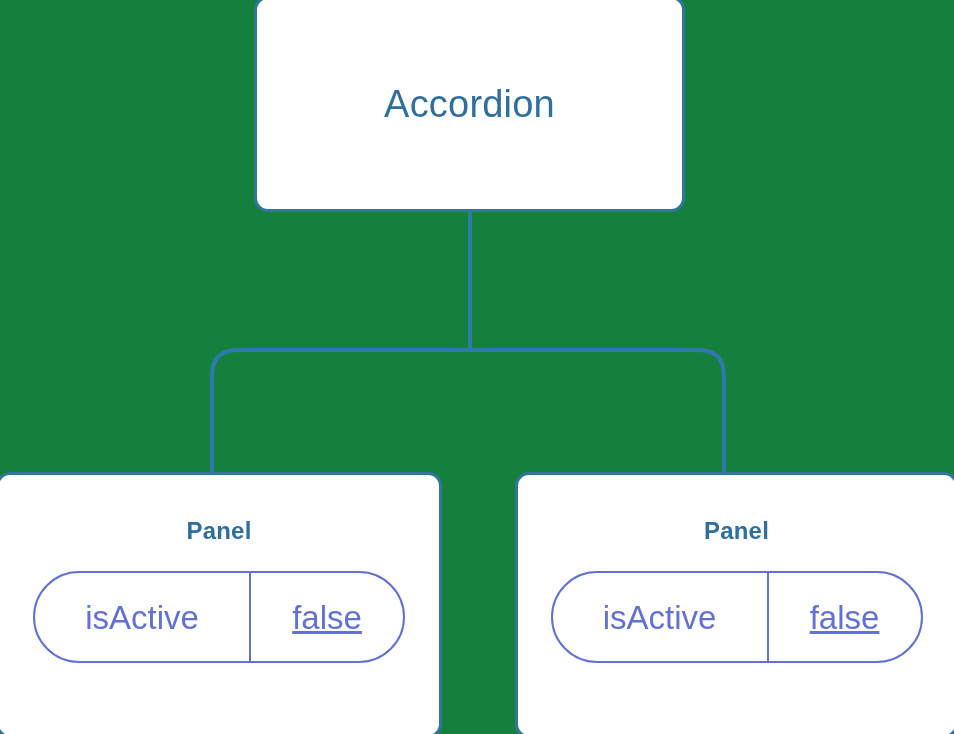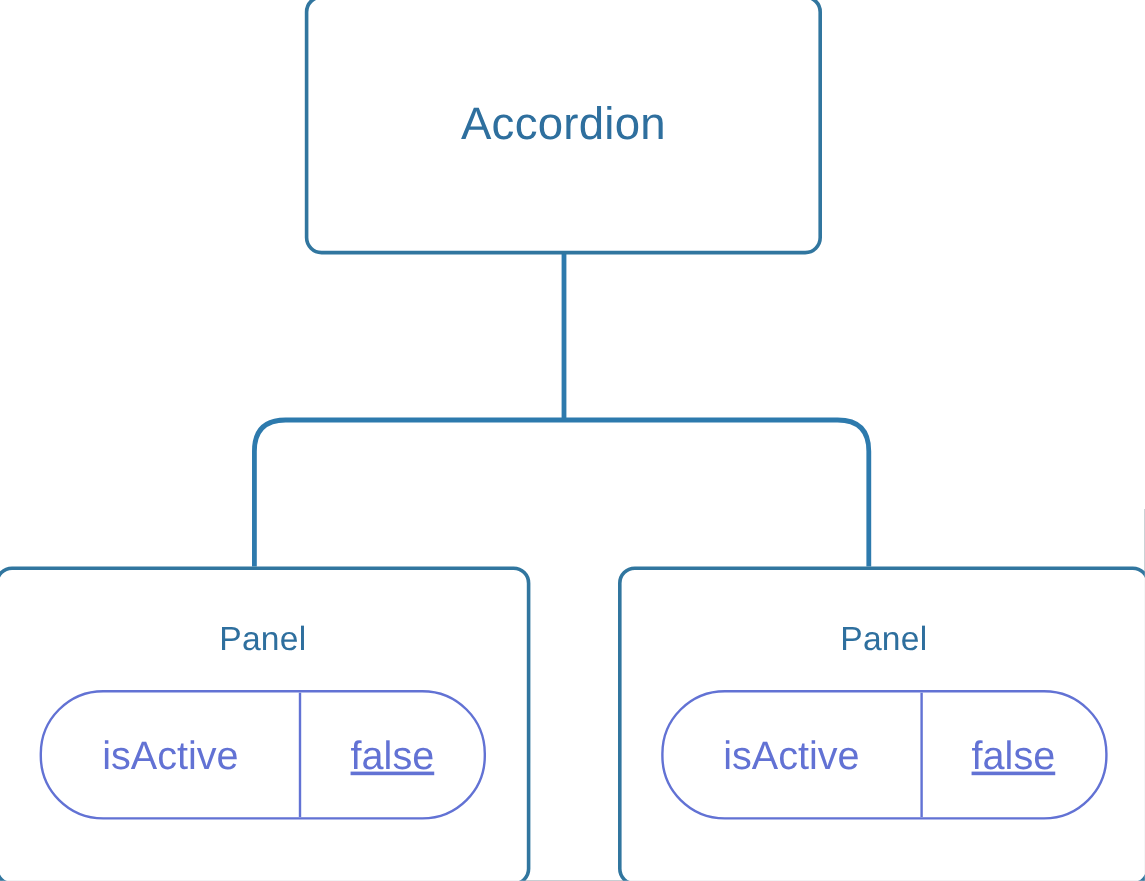--- a/index.html
+++ b/index.html
@@ -12,21 +12,21 @@
     height: 734px;
     background: #4c6773;
     font-family: "Liberation Sans", sans-serif;
     overflow: hidden;
   }
 
   #diagram-root {
     position: relative;
     width: 954px;
     height: 734px;
-    background: #ffffff;
+    background: #15803d;
   }
 
   
   .connector-layer {
     position: absolute;
     left: 0;
     top: 0;
     width: 954px;
     height: 734px;
     z-index: 1;
@@ -74,30 +74,31 @@
     left: -4px;
     width: 446px;
   }
 
   .node-panel-right {
     left: 515px;
     width: 443px;
   }
 
   .node-panel .node-title {
-    font-size: 28px;
+    font-size: 24px;
     margin-bottom: 28px;
+    font-weight: bold;
   }
 
   
   .prop-pill {
     box-sizing: border-box;
     display: flex;
     align-items: stretch;
-    height: 108px;
+    height: 92px;
     border: 2.5px solid #6272d4;
     border-radius: 53px;
     background: transparent;
     overflow: hidden;
   }
 
   .prop-key,
   .prop-value {
     display: flex;
     align-items: center;

